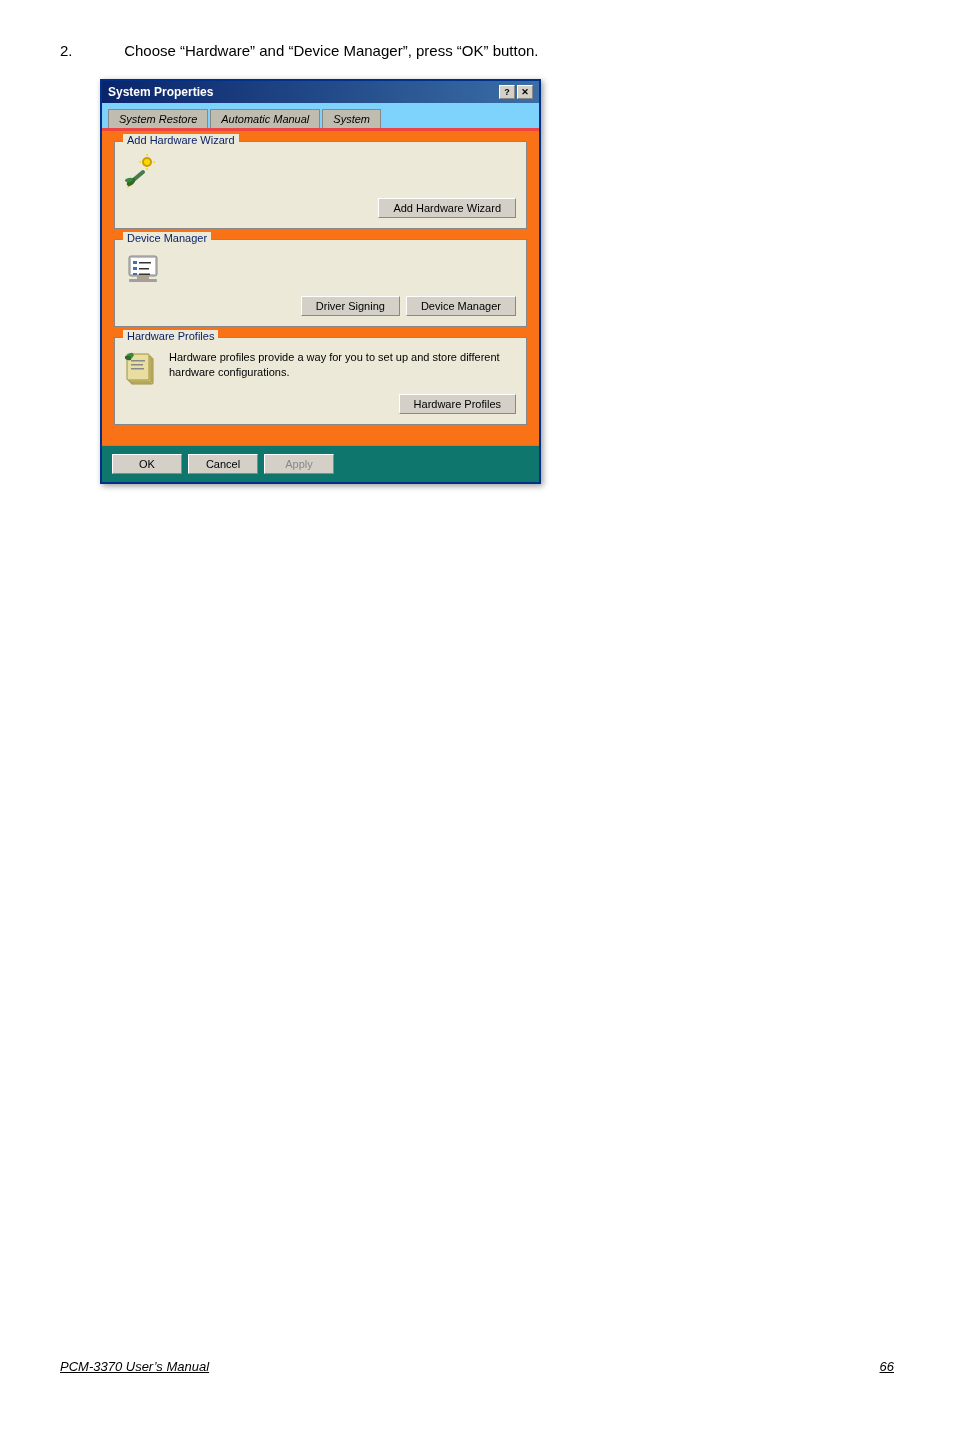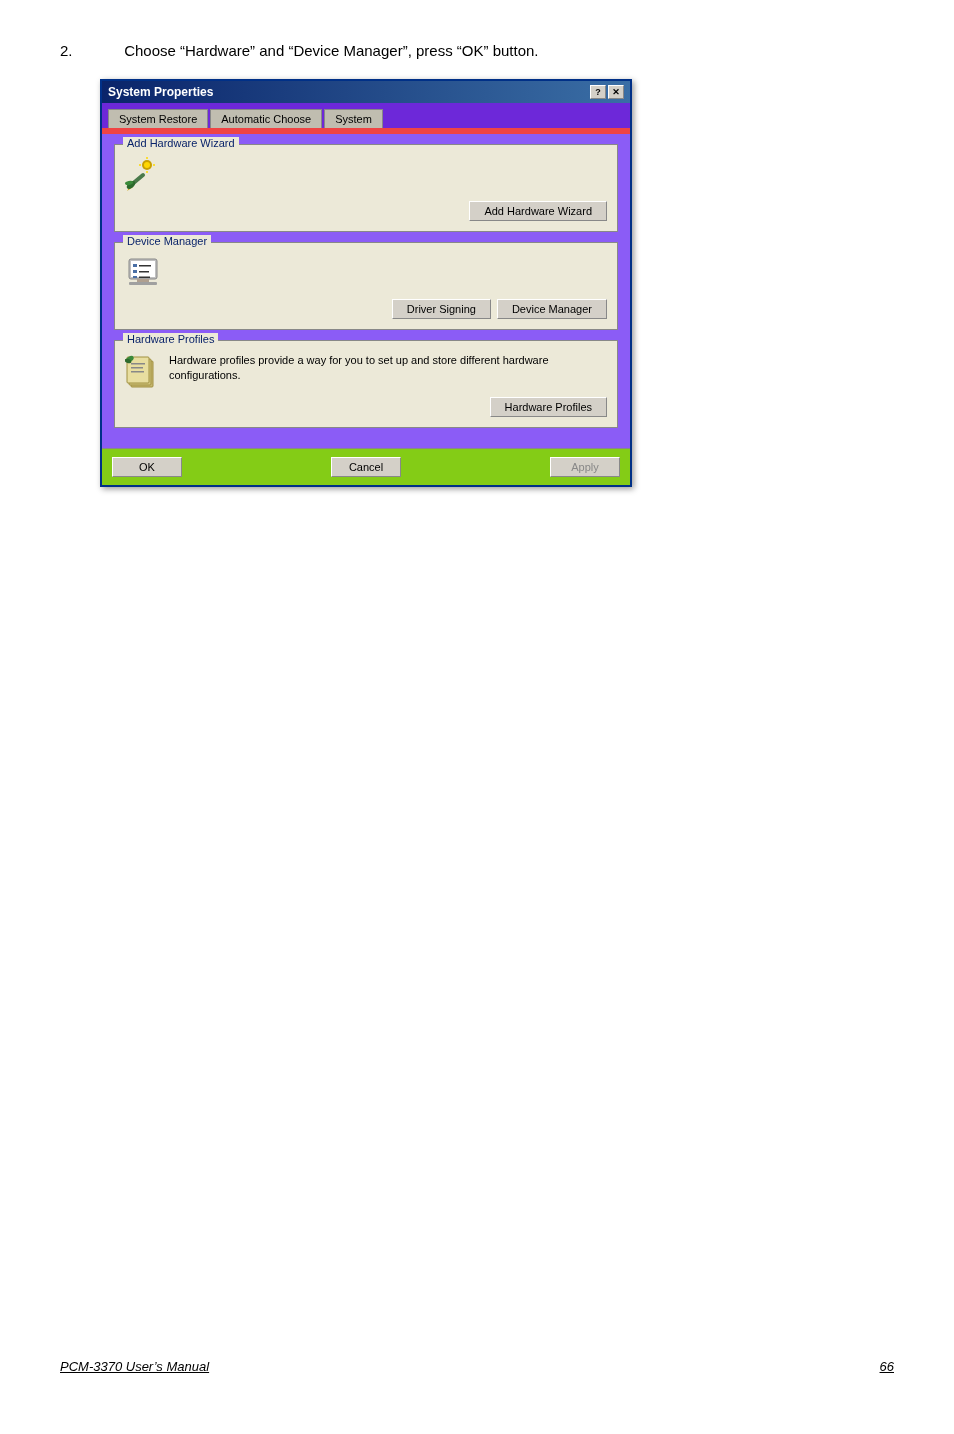--- a/index.html
+++ b/index.html
@@ -19,21 +19,21 @@
     }
 
     .step-number {
       display: inline-block;
       width: 60px;
       font-size: 15px;
     }
 
     
     .dialog {
-      width: 532px;
+      width: 441px;
       border: 2px solid #003087;
       background: #ece9d8;
       font-size: 11px;
       font-family: 'Tahoma', Arial, sans-serif;
       box-shadow: 2px 2px 6px rgba(0,0,0,0.4);
       margin-left: 40px;
     }
 
     
     .title-bar {
@@ -62,23 +62,24 @@
       display: flex;
       align-items: center;
       justify-content: center;
       font-size: 9px;
       cursor: pointer;
       color: #000;
     }
 
     
     .tabs-container {
-      background: #6d28d9;
+      background: #7dd3fc;
       padding: 4px 6px 0 6px;
-      border-bottom: 6px solid #ef4444;
+      border-bottom: 3px solid #ef4444;
+      font-style: italic;
     }
 
     .tabs-row {
       display: flex;
       gap: 0;
     }
 
     .tab {
       padding: 3px 10px;
       border: 1px solid #888;
@@ -94,21 +95,21 @@
       background: #ece9d8;
       border-bottom: 1px solid #ece9d8;
       margin-top: 0;
       position: relative;
       z-index: 1;
     }
 
     
     .dialog-content {
       padding: 10px 12px 10px 12px;
-      background: #8b5cf6;
+      background: #f97316;
     }
 
     
     .section-group {
       border: 1px solid #888;
       margin-bottom: 10px;
       padding: 8px 10px 10px 10px;
       position: relative;
       background: #ece9d8;
     }
@@ -164,25 +165,25 @@
       font-family: 'Tahoma', Arial, sans-serif;
     }
 
     .win-btn.disabled {
       color: #888;
       cursor: default;
     }
 
     
     .dialog-footer {
-      background: #84cc16;
+      background: #0f766e;
       border-top: 1px solid #888;
       padding: 8px 10px;
       display: flex;
-      justify-content: space-between;
+      justify-content: flex-start;
       gap: 6px;
     }
 
     
     .page-footer {
       position: absolute;
       bottom: 60px;
       left: 60px;
       right: 60px;
       display: flex;
@@ -206,21 +207,21 @@
     <span>System Properties</span>
     <div class="title-bar-buttons">
       <div class="title-btn">?</div>
       <div class="title-btn">✕</div>
     </div>
   </div>
 
   <div class="tabs-container">
     <div class="tabs-row">
       <div class="tab">System Restore</div>
-      <div class="tab">Automatic Choose</div>
+      <div class="tab">Automatic Manual</div>
       <div class="tab">System</div>
     </div>
   </div>
 
   <div class="dialog-content">
 
     <div class="section-group">
       <span class="section-label">Add Hardware Wizard</span>
       <div class="section-body">
         <div class="section-icon">

